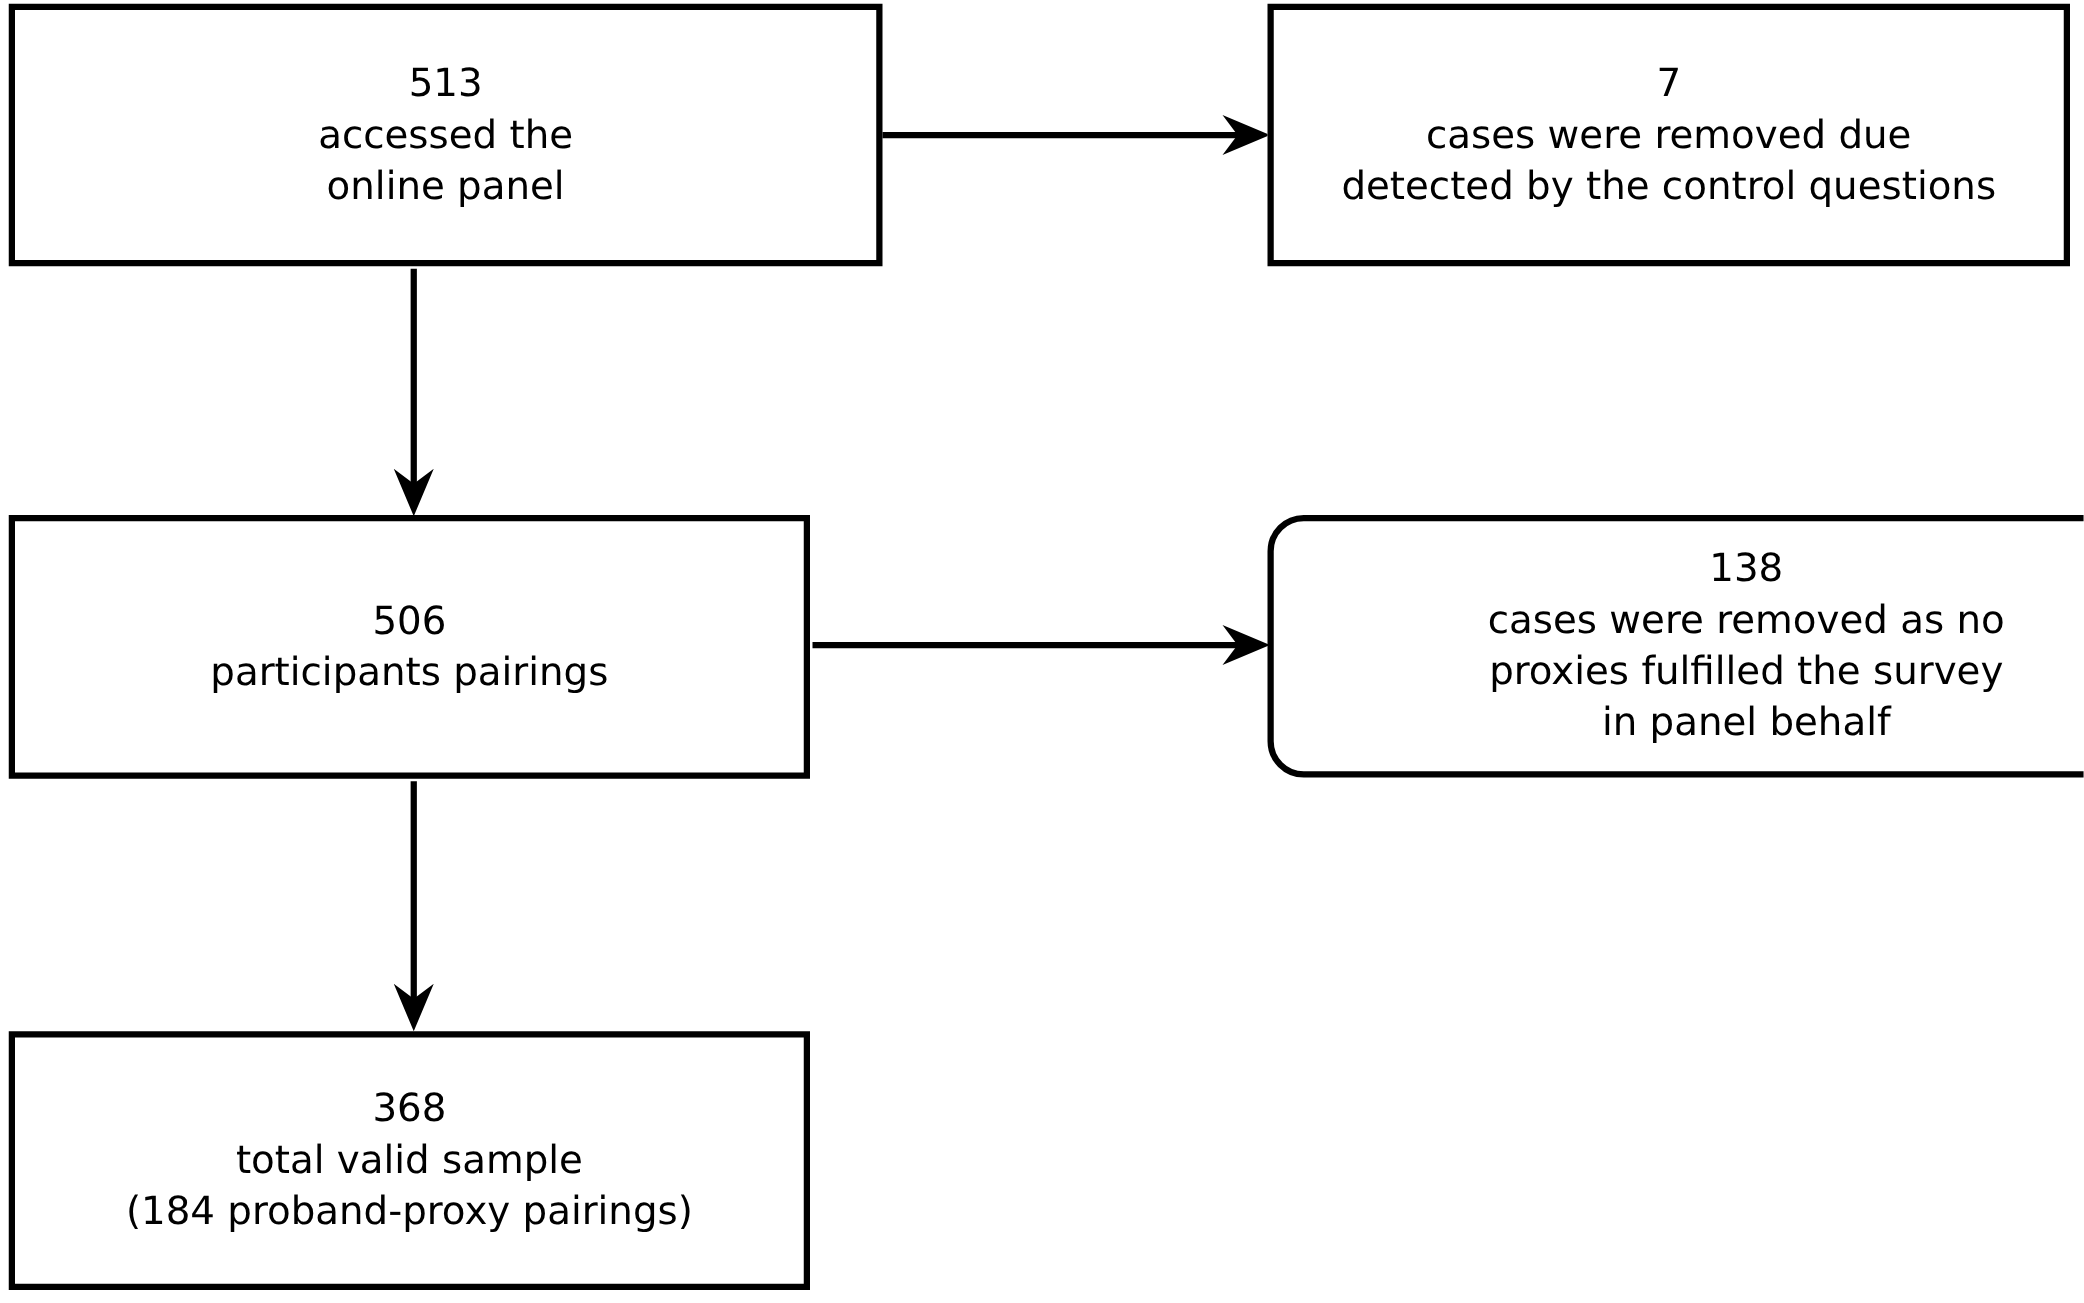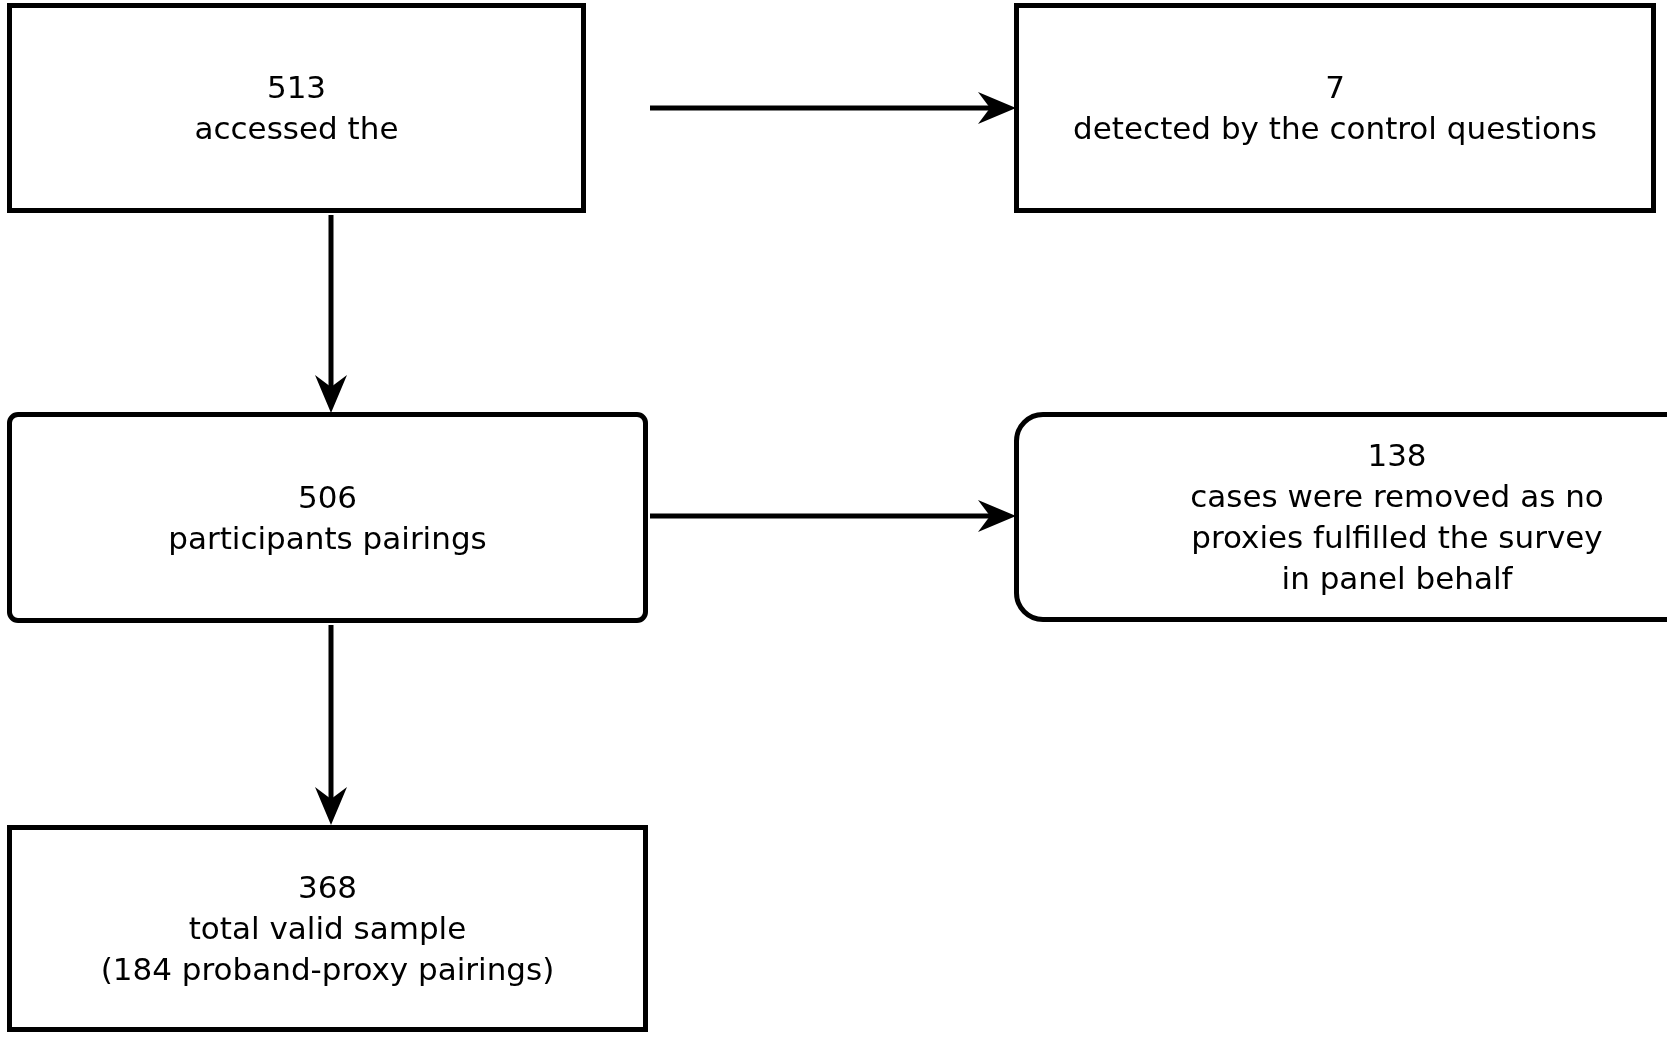--- a/index.html
+++ b/index.html
@@ -32,23 +32,23 @@
     flex-direction: column;
     justify-content: center;
     align-items: center;
     text-align: center;
     font-size: 31px;
     line-height: 41px;
   }
   .bline {
     white-space: nowrap;
   }
-  #box-1 { left: 7px;    top: 3px;   width: 579px; height: 210px; }
+  #box-1 { left: 7px;    top: 3px;   width: 699px; height: 210px; }
   #box-2 { left: 1014px; top: 3px;   width: 642px; height: 210px; }
-  #box-3 { left: 7px;    top: 412px; width: 641px; height: 211px; border-radius: 11px; }
+  #box-3 { left: 7px;    top: 412px; width: 641px; height: 211px; }
   #box-4 { left: 1014px; top: 412px; width: 766px; height: 210px; border-radius: 29px; }
   #box-5 { left: 7px;    top: 825px; width: 641px; height: 207px; }
 </style>
 </head>
 <body>
 
 <div id="canvas">
 
   <svg id="arrow-layer" viewBox="0 0 1667 1042" xmlns="http://www.w3.org/2000/svg">
     <g>
@@ -65,24 +65,26 @@
     </g>
     <g>
       <line x1="331" y1="625" x2="331" y2="804" stroke="#000000" stroke-width="5"></line>
       <path d="M331 825 L315 787 L331 799 L347 787 Z" fill="#000000"></path>
     </g>
   </svg>
 
   <div class="fbox" id="box-1">
     <div class="bline">513</div>
     <div class="bline">accessed the</div>
+    <div class="bline">online panel</div>
   </div>
 
   <div class="fbox" id="box-2">
     <div class="bline">7</div>
+    <div class="bline">cases were removed due</div>
     <div class="bline">detected by the control questions</div>
   </div>
 
   <div class="fbox" id="box-3">
     <div class="bline">506</div>
     <div class="bline">participants pairings</div>
   </div>
 
   <div class="fbox" id="box-4">
     <div class="bline">138</div>

